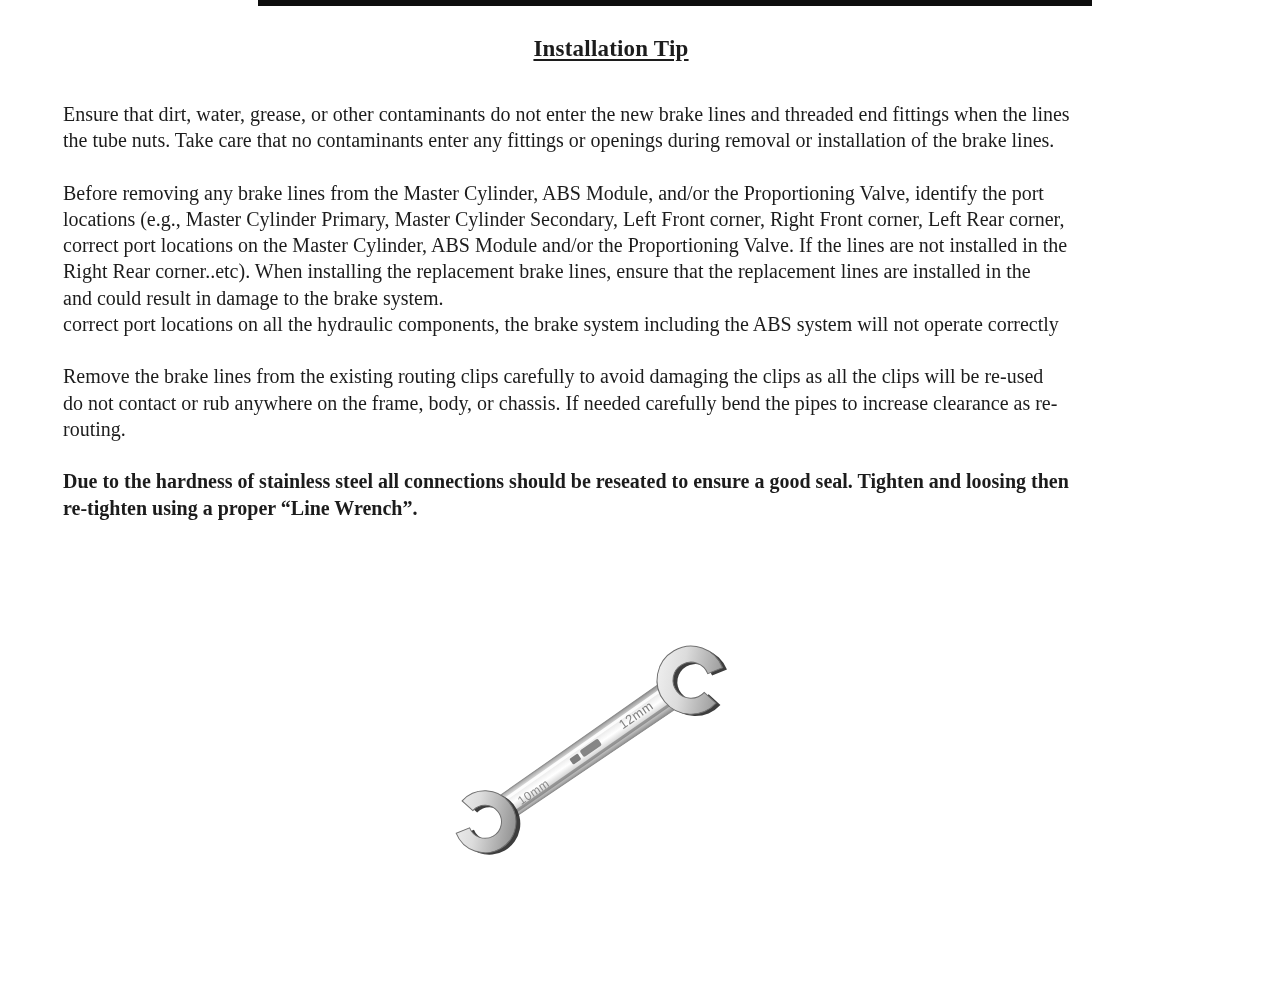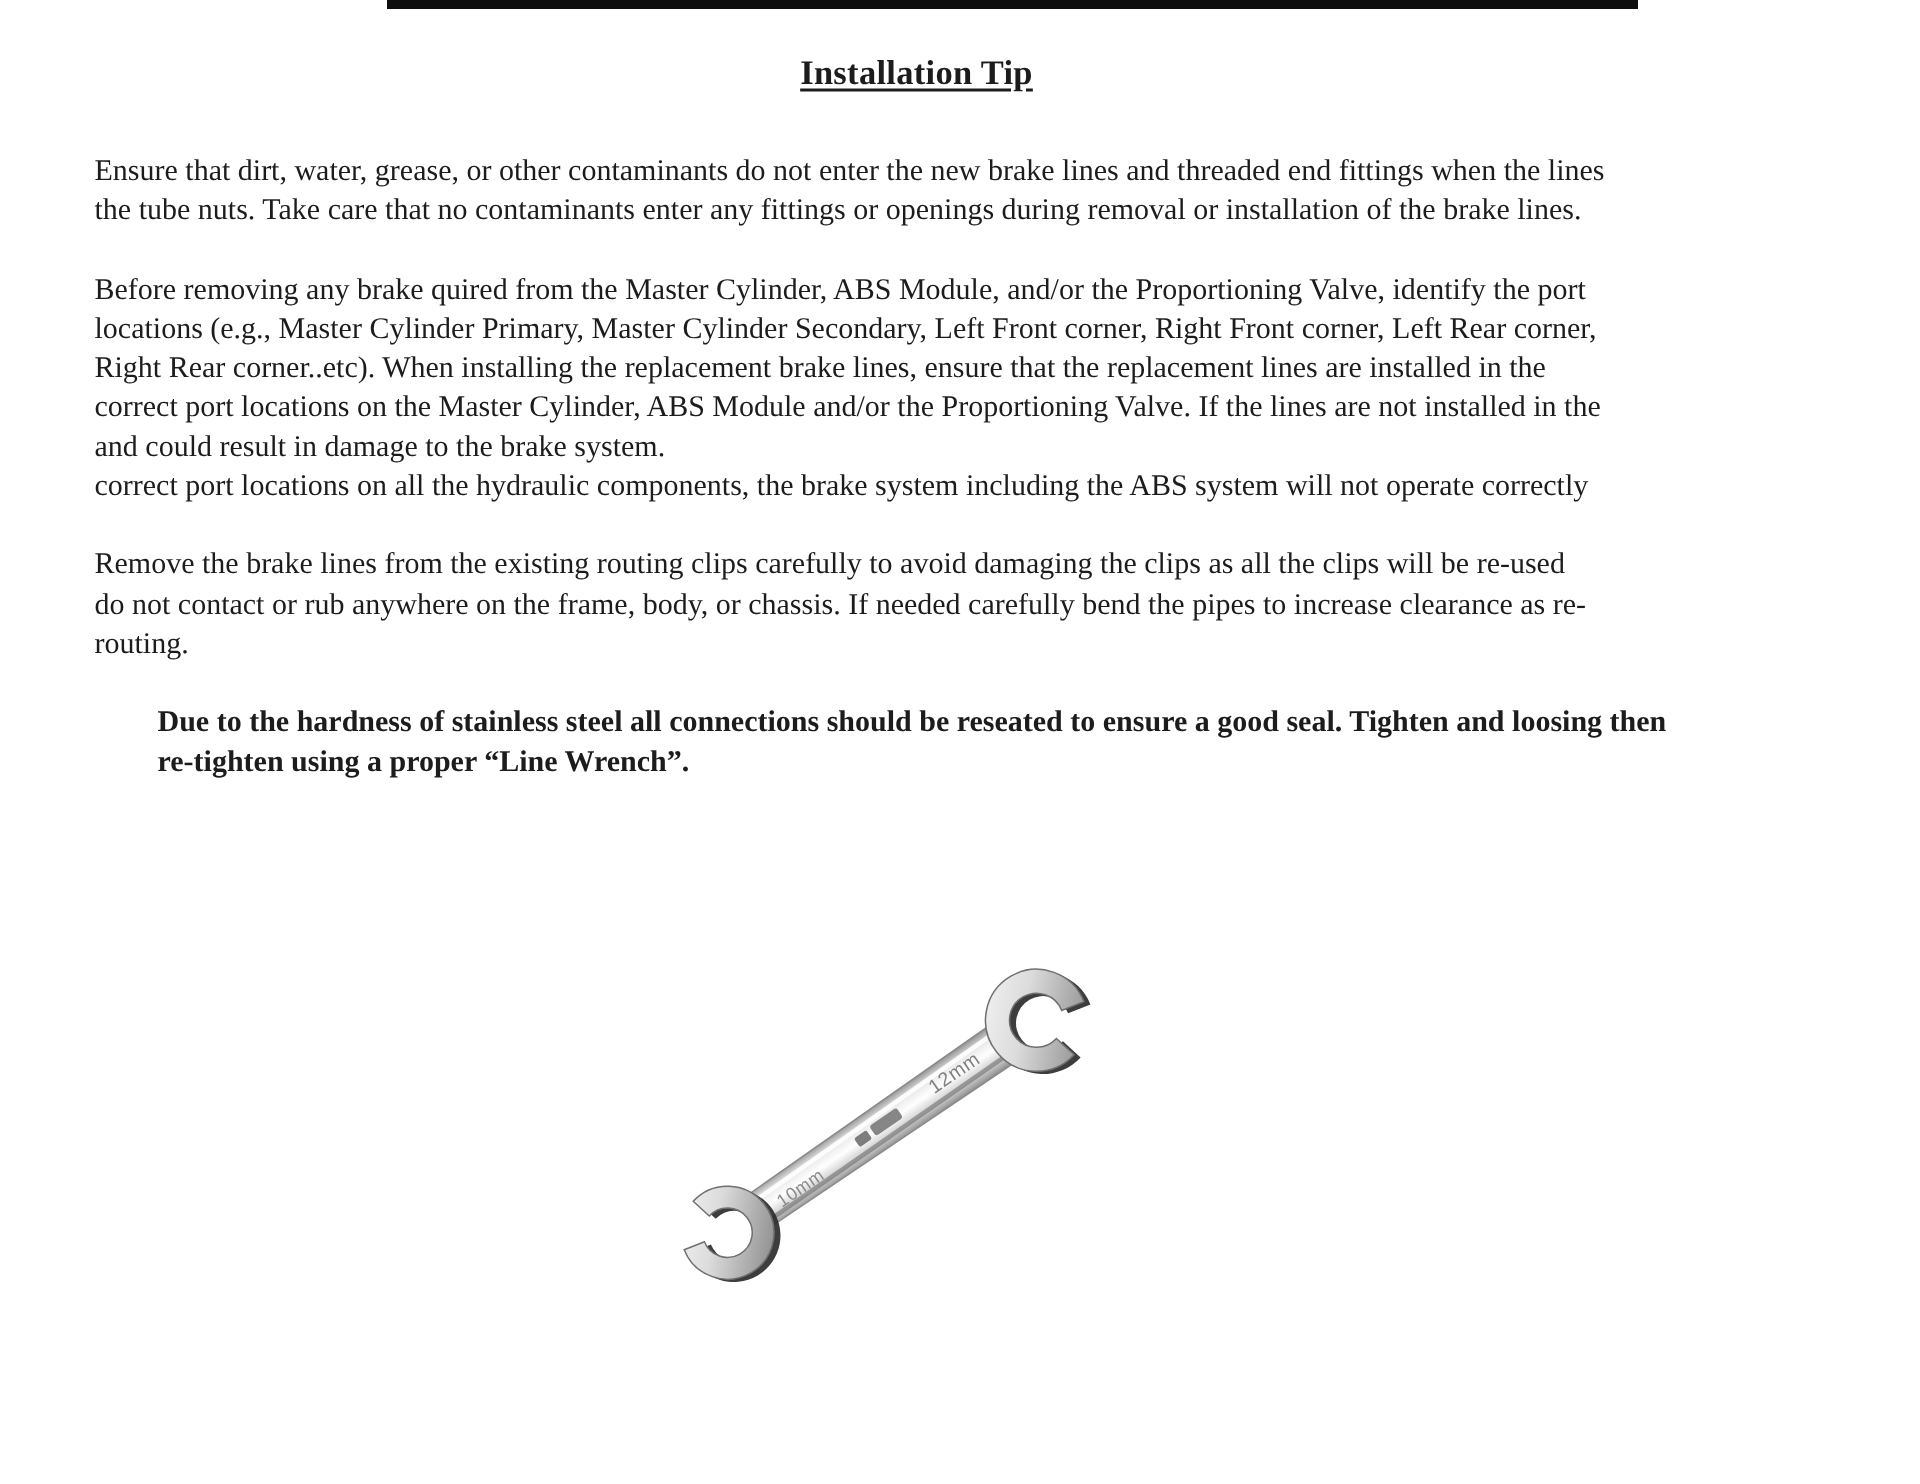--- a/index.html
+++ b/index.html
@@ -34,21 +34,21 @@
     position:absolute;
     left:63px;top:101px;width:1160px;
   }
   .para{margin:0 0 26px 0;}
   .para .line{
     font-size:20px;
     line-height:26.3px;
     white-space:nowrap;
     font-family:Liberation Serif, serif;
   }
-  .para.bold .line{font-weight:bold;margin-left:42px;}
+  .para.bold .line{font-weight:bold;}
   .wrench-wrap{
     position:absolute;
     left:420px;top:616px;
     width:360px;height:280px;
   }
 </style>
 </head>
 <body>
 
 <div class="page">
@@ -60,24 +60,24 @@
   </div>
 
   <div class="content">
 
     <div class="para">
       <div class="line">Ensure that dirt, water, grease, or other contaminants do not enter the new brake lines and threaded end fittings when the lines</div>
       <div class="line">the tube nuts. Take care that no contaminants enter any fittings or openings during removal or installation of the brake lines.</div>
     </div>
 
     <div class="para">
-      <div class="line">Before removing any brake quired from the Master Cylinder, ABS Module, and/or the Proportioning Valve, identify the port</div>
+      <div class="line">Before removing any brake lines from the Master Cylinder, ABS Module, and/or the Proportioning Valve, identify the port</div>
       <div class="line">locations (e.g., Master Cylinder Primary, Master Cylinder Secondary, Left Front corner, Right Front corner, Left Rear corner,</div>
+      <div class="line">correct port locations on the Master Cylinder, ABS Module and/or the Proportioning Valve. If the lines are not installed in the</div>
       <div class="line">Right Rear corner..etc). When installing the replacement brake lines, ensure that the replacement lines are installed in the</div>
-      <div class="line">correct port locations on the Master Cylinder, ABS Module and/or the Proportioning Valve. If the lines are not installed in the</div>
       <div class="line">and could result in damage to the brake system.</div>
       <div class="line">correct port locations on all the hydraulic components, the brake system including the ABS system will not operate correctly</div>
     </div>
 
     <div class="para">
       <div class="line">Remove the brake lines from the existing routing clips carefully to avoid damaging the clips as all the clips will be re-used</div>
       <div class="line">do not contact or rub anywhere on the frame, body, or chassis. If needed carefully bend the pipes to increase clearance as re-</div>
       <div class="line">routing.</div>
     </div>
 

